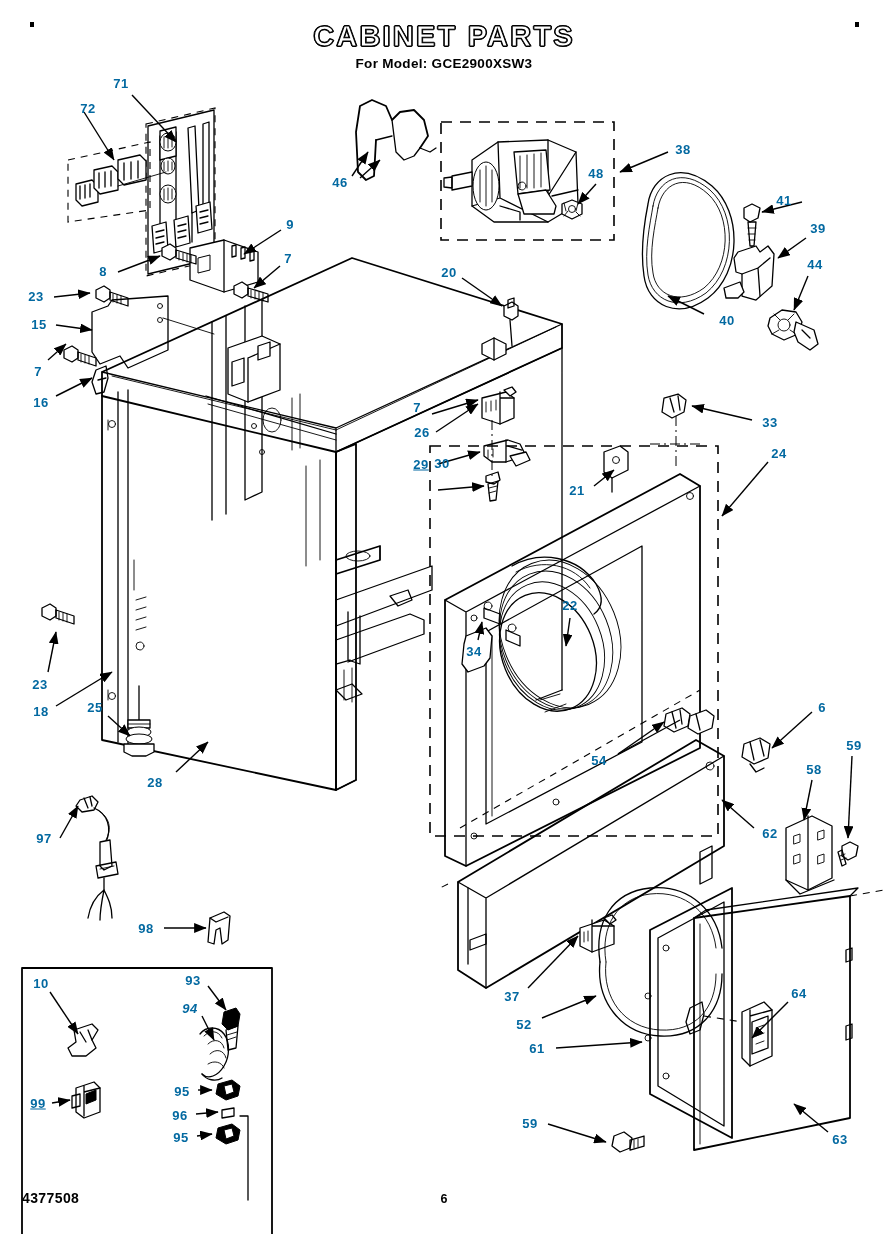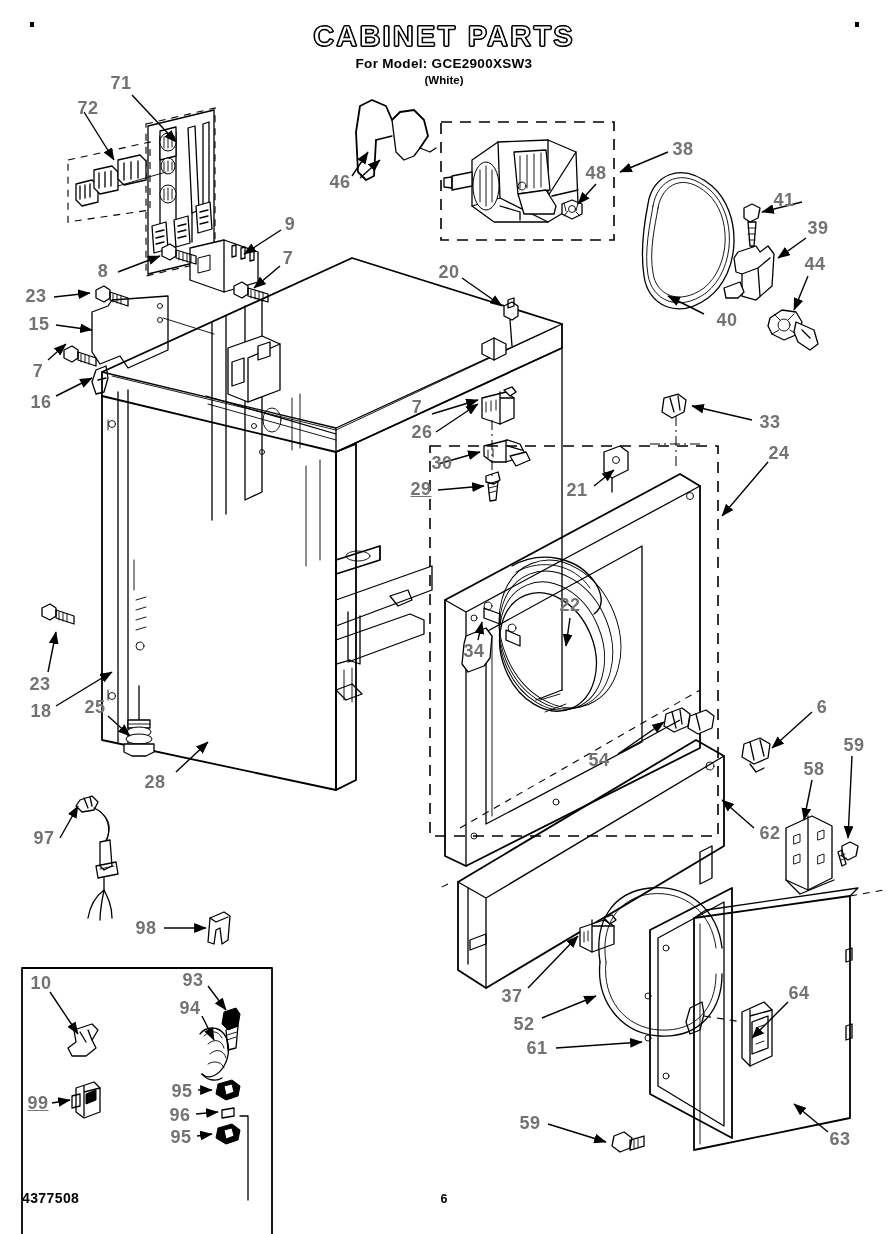--- a/index.html
+++ b/index.html
@@ -86,41 +86,40 @@
     top: 0;
     left: 0;
     width: 888px;
     height: 1234px;
   }
 
   
   .callout {
     position: absolute;
     font-family: "Liberation Sans", sans-serif;
-    font-size: 18px;
+    font-size: 13px;
     font-weight: bold;
-    color: #737373;
+    color: #0369a1;
     line-height: 1;
     white-space: nowrap;
     transform: translate(-50%, -50%);
     letter-spacing: 0.5px;
   }
 </style>
 </head>
 <body>
 
 <div id="page">
 
   <div class="reg-mark" style="left:30px; top:22px;"></div>
   <div class="reg-mark" style="left:855px; top:22px;"></div>
 
   <div id="title-block">
     <div id="doc-title">CABINET PARTS</div>
     <div id="doc-subtitle">For Model: GCE2900XSW3</div>
-    <div id="doc-variant">(White)</div>
   </div>
 
   <svg id="drawing" viewBox="0 0 888 1234">
     <defs>
       <marker id="arrowhead" markerWidth="9" markerHeight="7" refX="8.5" refY="3.5" orient="auto">
         <polygon points="0 0, 9 3.5, 0 7" fill="#000"></polygon>
       </marker>
       <style>
         .ln  { fill:none; stroke:#000; stroke-width:1.3; stroke-linejoin:round; stroke-linecap:round; }
         .ln2 { fill:none; stroke:#000; stroke-width:1.8; stroke-linejoin:round; stroke-linecap:round; }
@@ -608,21 +607,21 @@
       <div class="callout" style="left: 103px; top: 271px;">8</div>
       <div class="callout" style="left: 36px; top: 296px;">23</div>
       <div class="callout" style="left: 39px; top: 324px;">15</div>
       <div class="callout" style="left: 38px; top: 371px;">7</div>
       <div class="callout" style="left: 41px; top: 402px;">16</div>
       <div class="callout" style="left: 449px; top: 272px;">20</div>
       <div class="callout" style="left: 727px; top: 320px;">40</div>
       <div class="callout" style="left: 417px; top: 407px;">7</div>
       <div class="callout" style="left: 422px; top: 432px;">26</div>
       <div class="callout" style="left: 420px; top: 463px; margin-left: 22px;">30</div>
-      <div class="callout" style="left: 421px; top: 489px; text-decoration: underline;">29</div>
+      <div class="callout" style="left: 421px; top: 464px; text-decoration: underline;">29</div>
       <div class="callout" style="left: 770px; top: 422px;">33</div>
       <div class="callout" style="left: 779px; top: 453px;">24</div>
       <div class="callout" style="left: 577px; top: 490px;">21</div>
       <div class="callout" style="left: 570px; top: 605px;">22</div>
       <div class="callout" style="left: 474px; top: 651px;">34</div>
       <div class="callout" style="left: 40px; top: 684px;">23</div>
       <div class="callout" style="left: 41px; top: 711px;">18</div>
       <div class="callout" style="left: 95px; top: 707px;">25</div>
       <div class="callout" style="left: 155px; top: 782px;">28</div>
       <div class="callout" style="left: 599px; top: 760px;">54</div>
@@ -634,21 +633,21 @@
       <div class="callout" style="left: 146px; top: 928px;">98</div>
       <div class="callout" style="left: 512px; top: 996px;">37</div>
       <div class="callout" style="left: 524px; top: 1024px;">52</div>
       <div class="callout" style="left: 537px; top: 1048px;">61</div>
       <div class="callout" style="left: 799px; top: 993px;">64</div>
       <div class="callout" style="left: 840px; top: 1139px;">63</div>
       <div class="callout" style="left: 530px; top: 1123px;">59</div>
       <div class="callout" style="left: 41px; top: 983px;">10</div>
       <div class="callout" style="left: 38px; top: 1103px; text-decoration: underline;">99</div>
       <div class="callout" style="left: 193px; top: 980px;">93</div>
-      <div class="callout" style="left: 190px; top: 1008px;">94</div>
+      <div class="callout" style="left: 190px; top: 1008px; font-style: italic;">94</div>
       <div class="callout" style="left: 182px; top: 1091px;">95</div>
       <div class="callout" style="left: 180px; top: 1115px;">96</div>
       <div class="callout" style="left: 181px; top: 1137px;">95</div>
     </div>
 
   <div id="footer-left">4377508</div>
   <div id="footer-center">6</div>
 
 </div>
 

